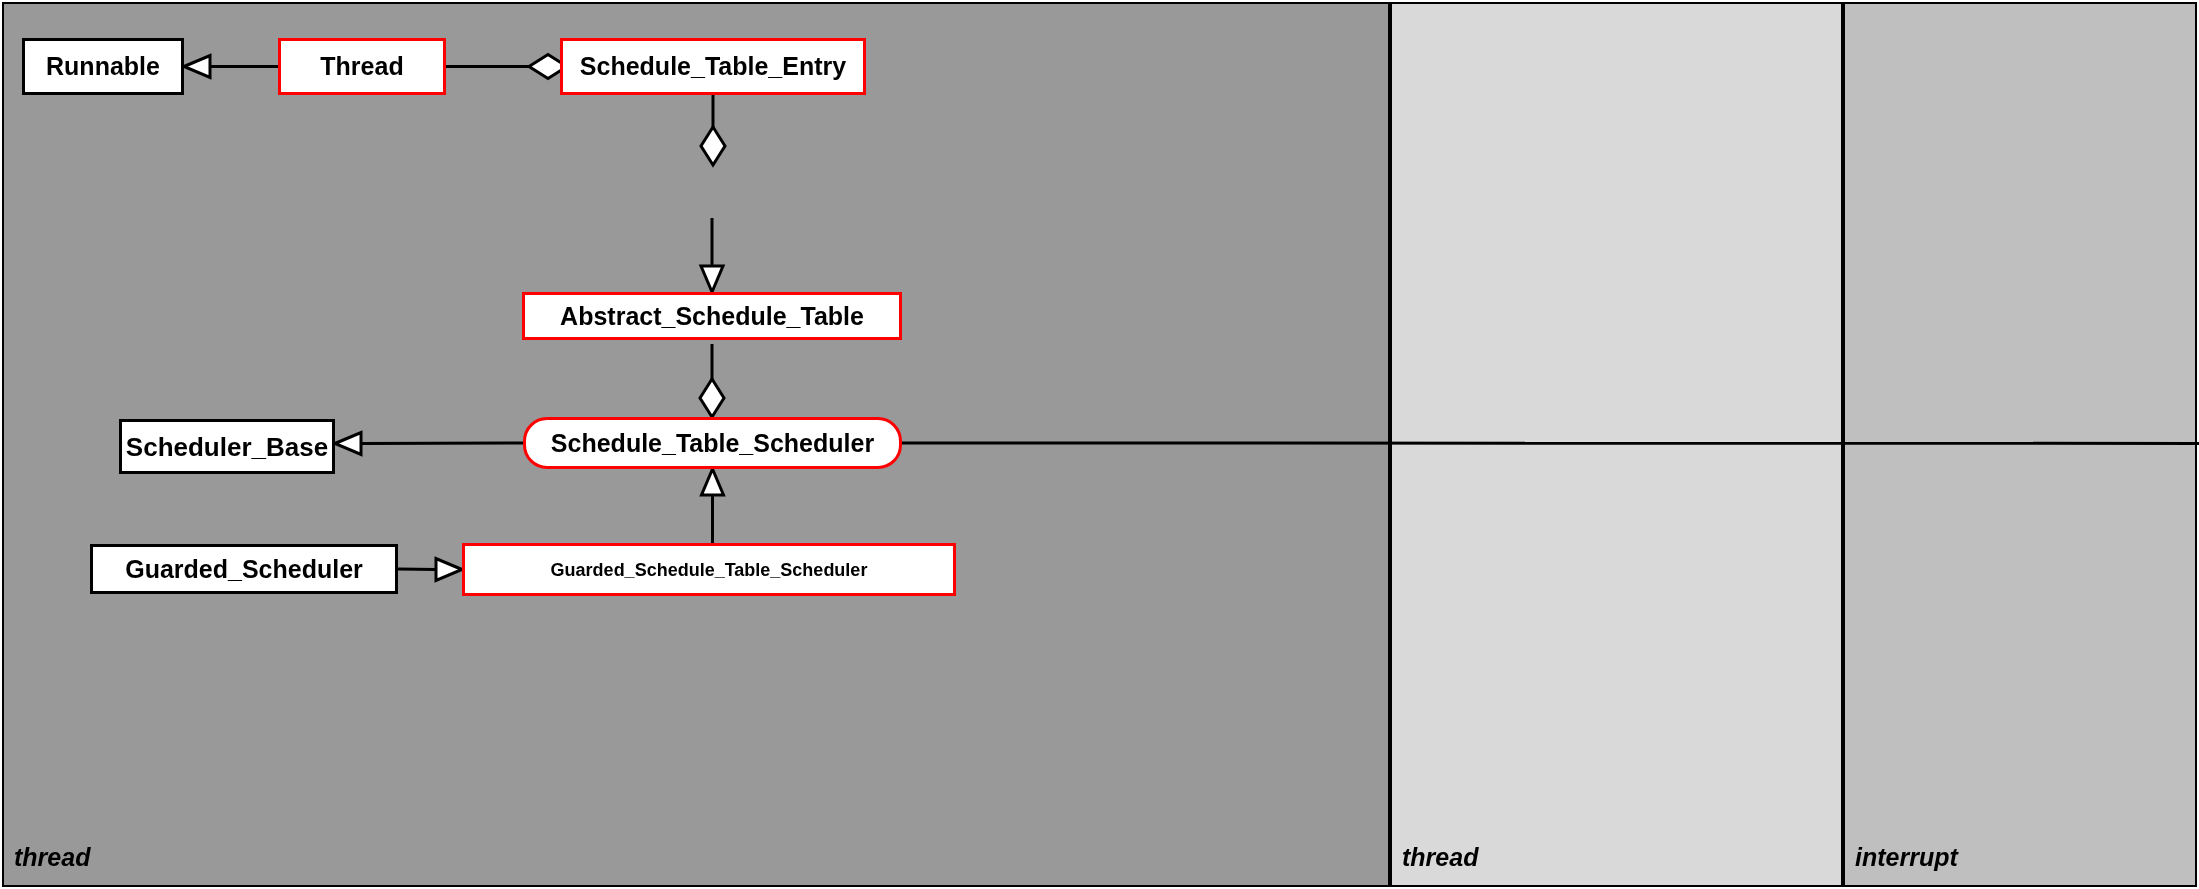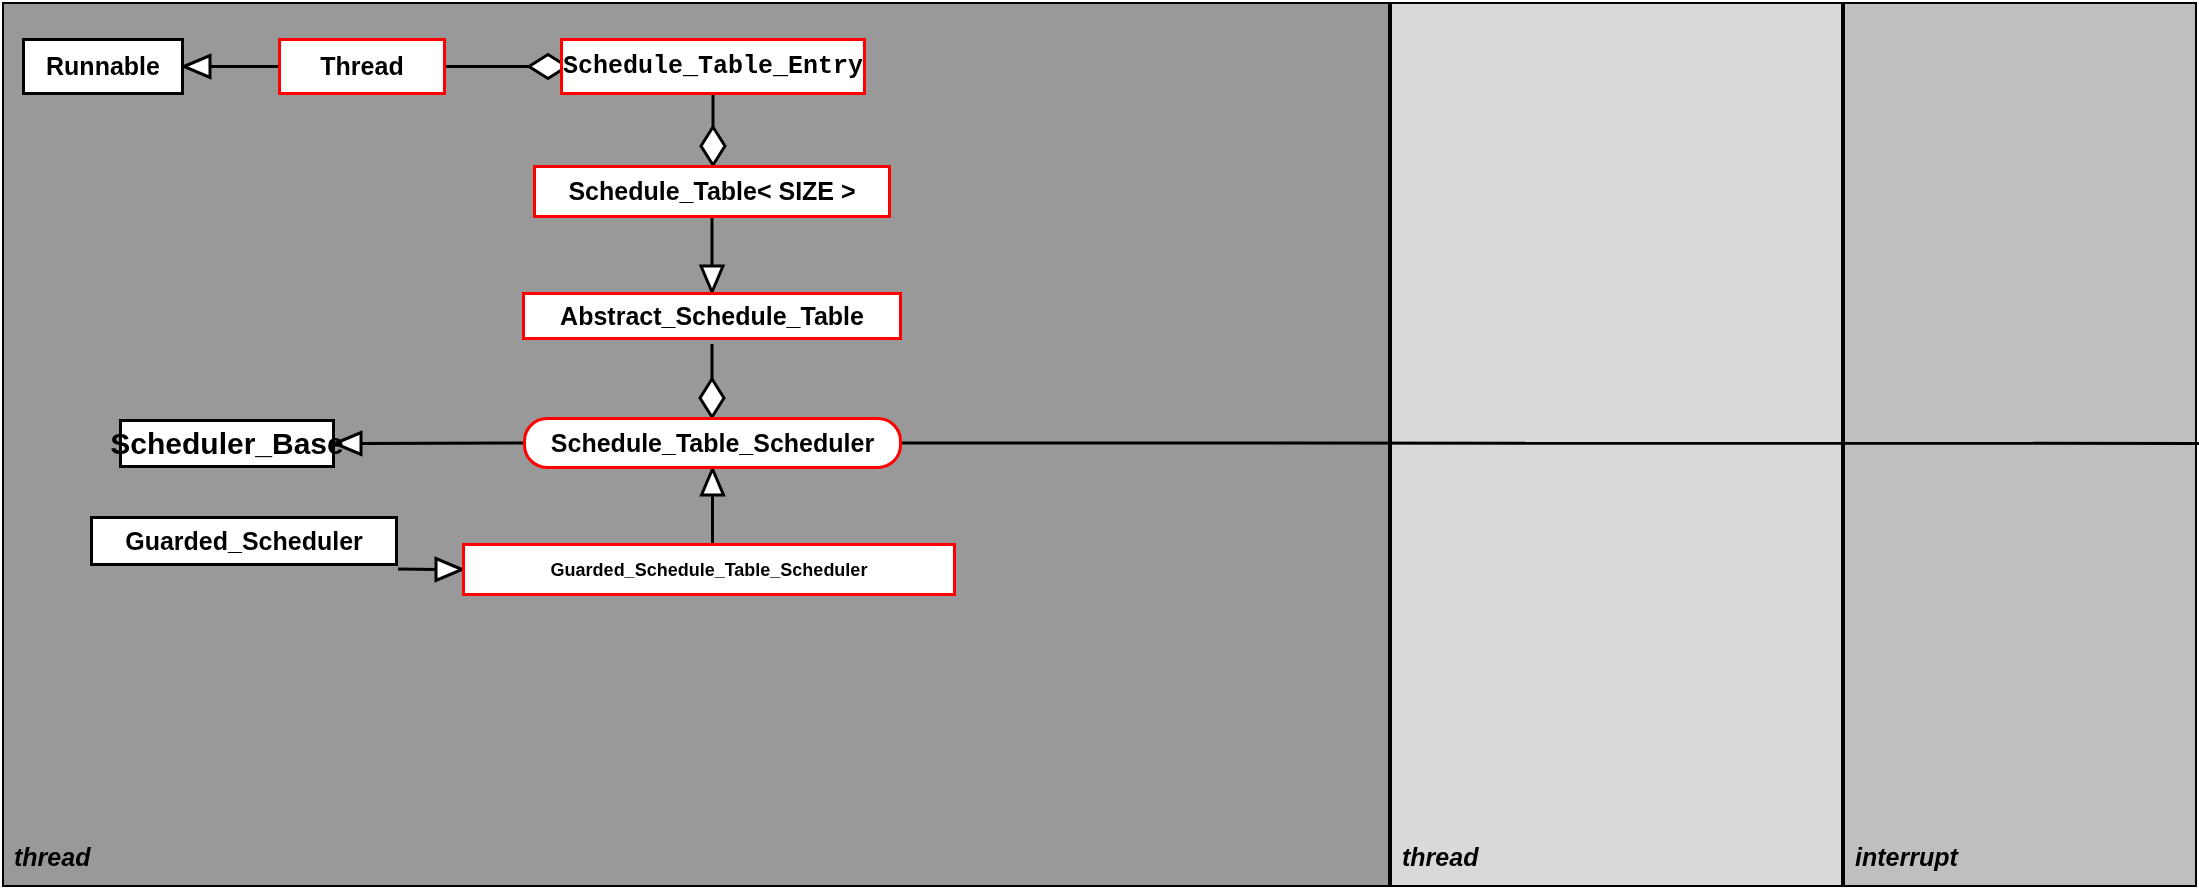--- a/index.html
+++ b/index.html
@@ -88,35 +88,32 @@
       <polyline points="2612,292 2612,264 3291.5,264 3291.5,244" fill="none" stroke="#000" stroke-width="3"></polyline>
       <polygon points="3291.5,218 3280.5,244 3302.5,244" fill="#fff" stroke="#000" stroke-width="3" stroke-linejoin="miter"></polygon>
     </svg>
 
   <div class="cls black" id="box-runnable" style="left: 22px; top: 38px; width: 162px; height: 57px; font-size: 25px; z-index: 5;">
     <span class="lbl">Runnable</span>
   </div>
   <div class="cls red" id="box-thread_cls" style="left: 278px; top: 38px; width: 168px; height: 57px; font-size: 25px; z-index: 5;">
     <span class="lbl">Thread</span>
   </div>
-  <div class="cls red" id="box-ste" style="left: 560px; top: 38px; width: 306px; height: 57px; font-size: 25px; z-index: 5; font-family: Liberation Mono, monospace;">
+  <div class="cls red" id="box-ste" style="left: 560px; top: 38px; width: 306px; height: 57px; font-size: 25px; z-index: 5;">
     <span class="lbl">Schedule_Table_Entry</span>
-  </div>
-  <div class="cls red" id="box-st_size" style="left: 533px; top: 165px; width: 358px; height: 53px; font-size: 25px; z-index: 5;">
-    <span class="lbl">Schedule_Table&lt; SIZE &gt;</span>
   </div>
   <div class="cls red" id="box-abs_st" style="left: 522px; top: 292px; width: 380px; height: 48px; font-size: 25px; z-index: 5;">
     <span class="lbl">Abstract_Schedule_Table</span>
   </div>
-  <div class="cls black" id="box-sched_base" style="left: 119px; top: 419px; width: 216px; height: 49px; font-size: 30px; z-index: 5;">
+  <div class="cls black" id="box-sched_base" style="left: 119px; top: 419px; width: 216px; height: 55px; font-size: 26px; z-index: 5;">
     <span class="lbl">Scheduler_Base</span>
   </div>
   <div class="cls red" id="box-sts" style="left: 523px; top: 417px; width: 379px; height: 52px; font-size: 25px; z-index: 5; border-radius: 24px;">
     <span class="lbl">Schedule_Table_Scheduler</span>
   </div>
-  <div class="cls black" id="box-guarded_sched" style="left: 90px; top: 516px; width: 308px; height: 50px; font-size: 25px; z-index: 5;">
+  <div class="cls black" id="box-guarded_sched" style="left: 90px; top: 544px; width: 308px; height: 50px; font-size: 25px; z-index: 5;">
     <span class="lbl">Guarded_Scheduler</span>
   </div>
   <div class="cls red" id="box-gsts" style="left: 462px; top: 543px; width: 494px; height: 53px; font-size: 18px; z-index: 5;">
     <span class="lbl">Guarded_Schedule_Table_Scheduler</span>
   </div>
 
 </div>
 
 </body></html>

